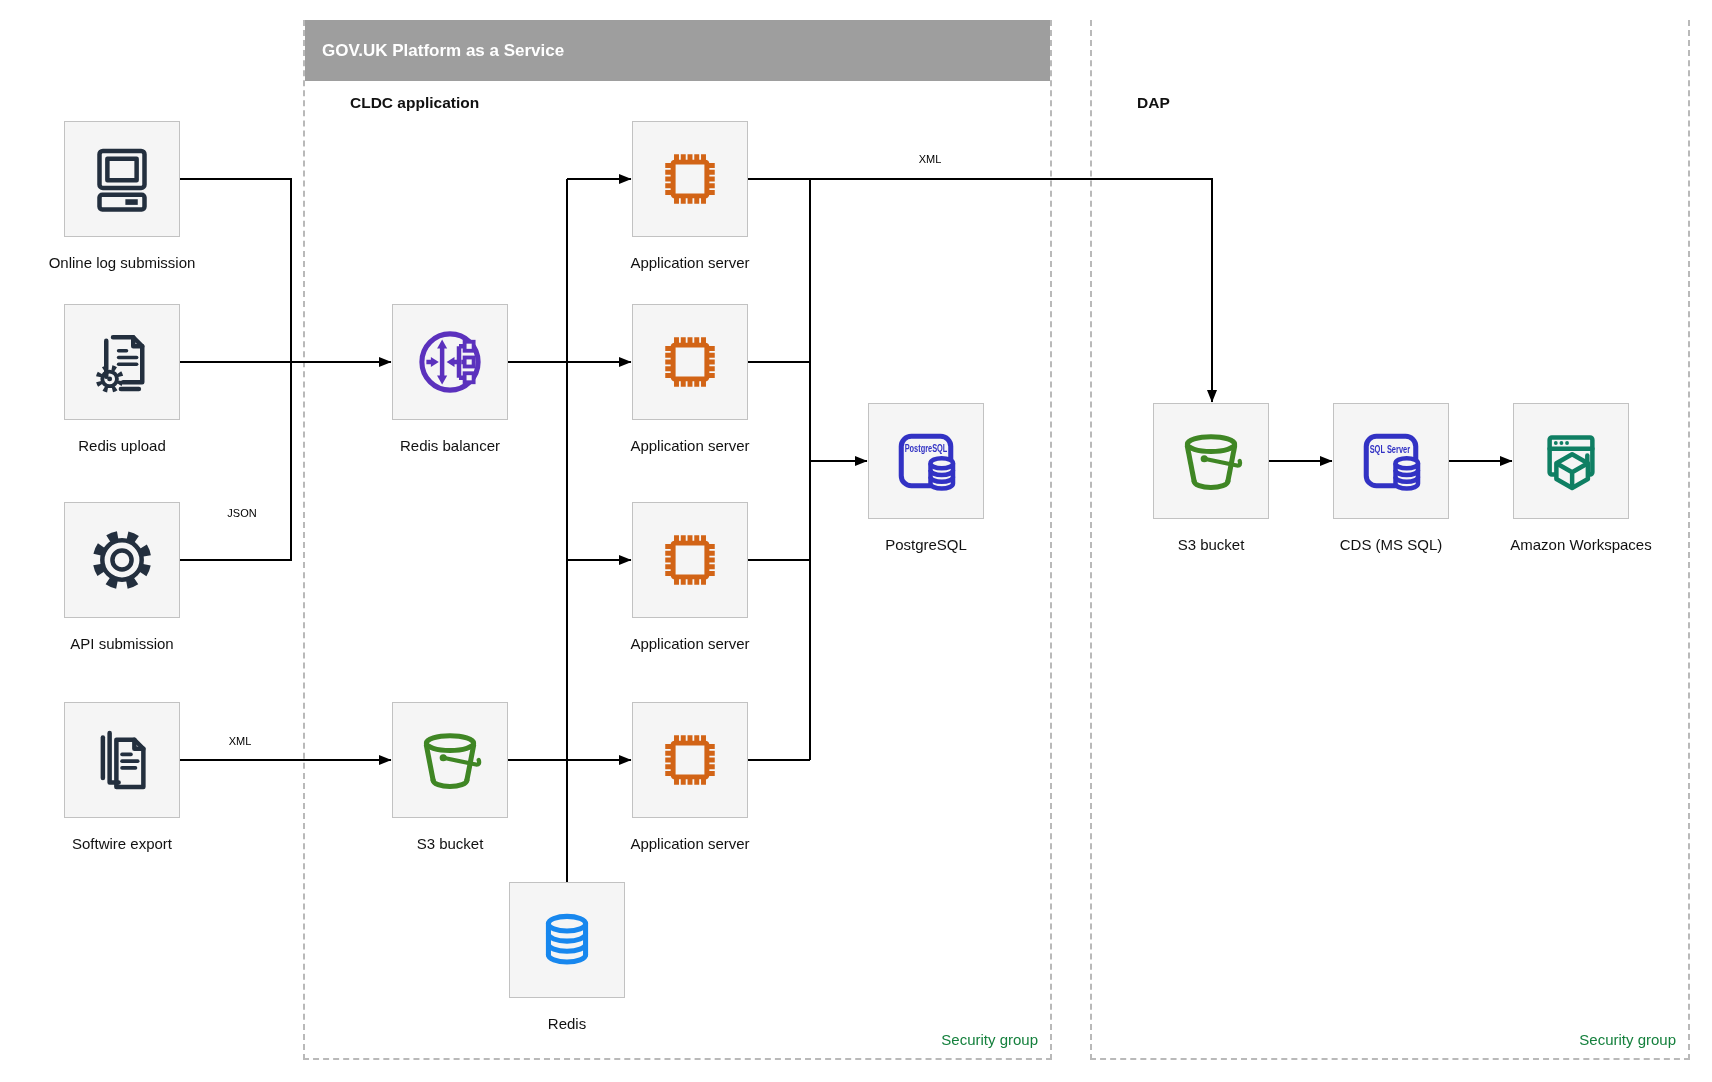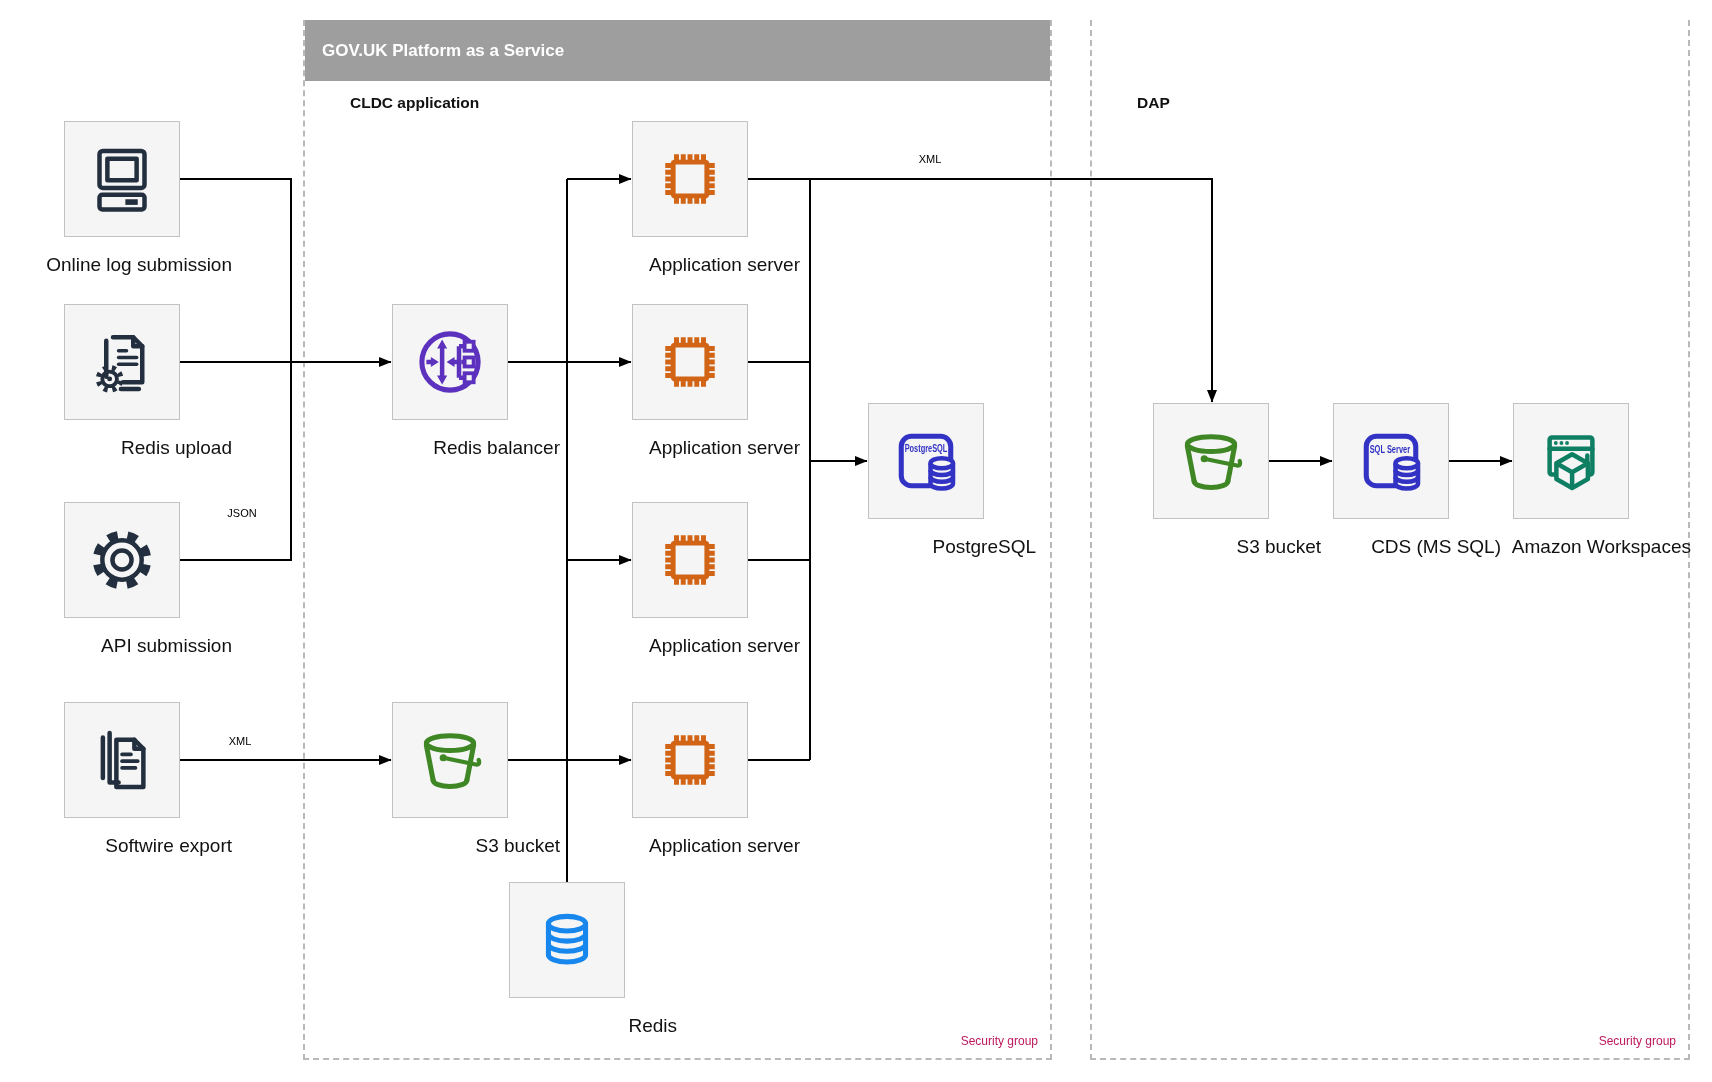--- a/index.html
+++ b/index.html
@@ -7,30 +7,30 @@
   .canvas{
     position:relative;width:1712px;height:1082px;background:#ffffff;overflow:hidden;
     font-family:"Liberation Sans",sans-serif;color:#1a1a1a;text-decoration:underline;
   }
   
   .group{position:absolute;top:20px;height:1040px;border-left:2px dashed #b9b9b9;
     border-right:2px dashed #b9b9b9;border-bottom:2px dashed #b9b9b9;z-index:0;}
   .group-header{position:absolute;top:0;left:0;right:0;height:61px;background:#9e9e9e;
     color:#ffffff;font-size:17px;font-weight:bold;line-height:61px;padding-left:17px;}
   .group-sublabel{position:absolute;top:74px;left:17px;font-size:15.5px;font-weight:bold;color:#111;margin-left:28px;}
-  .group-footer{position:absolute;bottom:10px;right:12px;font-size:12px;color:#be185d;}
+  .group-footer{position:absolute;bottom:10px;right:12px;font-size:15px;color:#15803d;}
   
   svg.edges{position:absolute;left:0;top:0;z-index:1;}
   svg.edges path{fill:none;stroke:#000;stroke-width:2px;}
   svg.edges marker path{fill:#000;stroke:none;}
   
   .node{position:absolute;width:116px;height:116px;background:#f5f5f5;border:1px solid #c2c2c2;
     display:flex;align-items:center;justify-content:center;z-index:3;}
   .node svg{width:72px;height:72px;display:block;}
-  .node-label{position:absolute;width:220px;text-align:right;font-size:19px;color:#111;z-index:3;}
+  .node-label{position:absolute;width:220px;text-align:center;font-size:15px;color:#111;z-index:3;}
   .edge-label{position:absolute;transform:translateX(-50%);font-size:11px;color:#000;z-index:2;white-space:nowrap;}
   .icon-stroke{fill:none;stroke-linecap:round;stroke-linejoin:round;}
   .sq{stroke-linecap:butt;}
   text.dbicon{font-family:"Liberation Sans",sans-serif;font-weight:bold;}
 </style>
 </head>
 <body>
 
 <div class="canvas">
 

